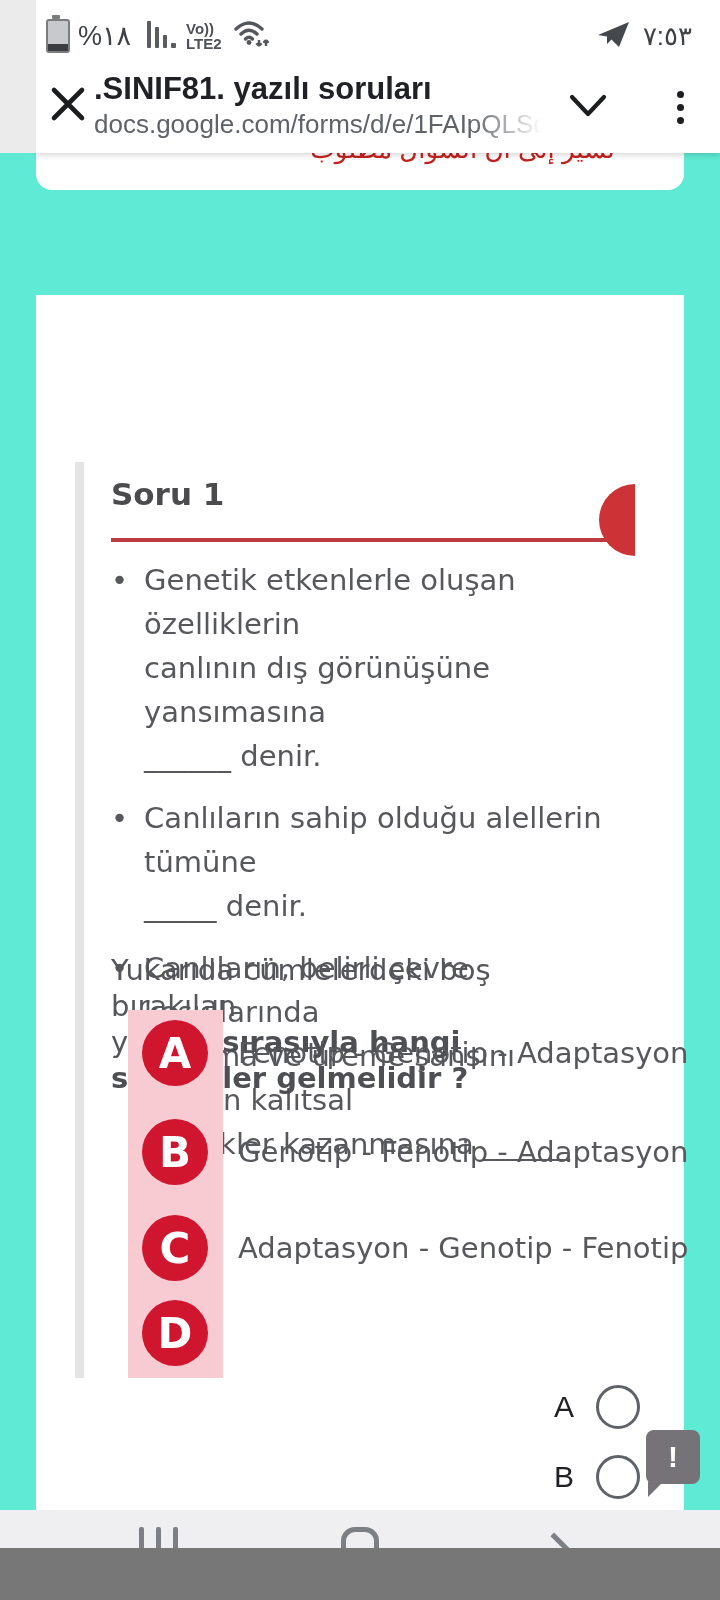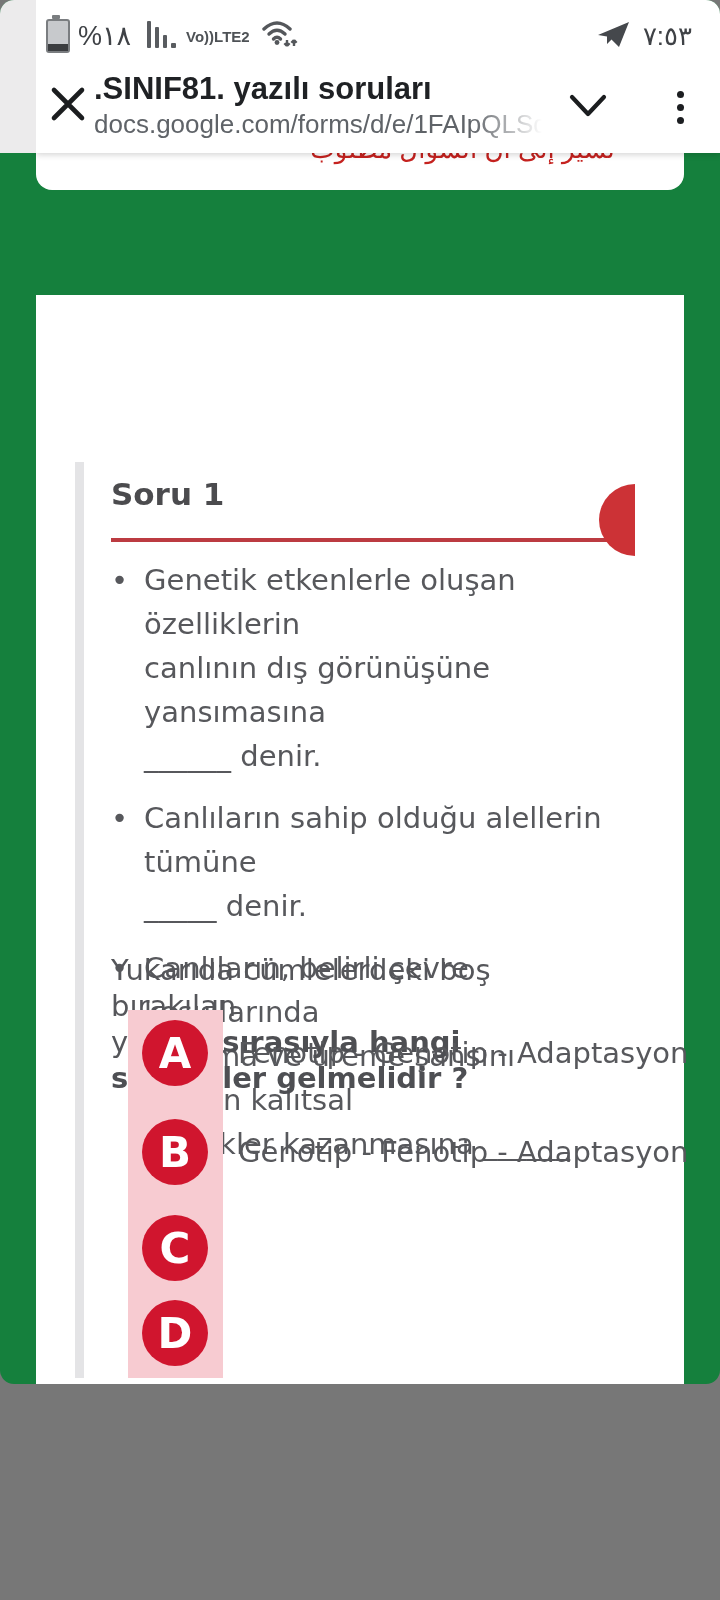--- a/index.html
+++ b/index.html
@@ -1,33 +1,33 @@
 <!DOCTYPE html>
 <html><head>
 <meta charset="utf-8">
 <style>
   html,body{margin:0;padding:0;background:#777;}
-  .screen{position:relative;width:720px;height:1384px;margin:0 auto;background:#15803d;
-    font-family:"Liberation Sans",sans-serif;overflow:hidden;border-radius:14px;}
+  .screen{position:relative;width:720px;height:1548px;margin:0 auto;background:#5eead4;
+    font-family:"Liberation Sans",sans-serif;overflow:hidden;}
 
   
   .left-rail{position:absolute;left:0;top:0;width:36px;height:153px;background:#ecebec;z-index:6;}
   .browser-panel{position:absolute;left:36px;top:0;width:684px;height:153px;background:#fff;
     box-shadow:0 2px 6px rgba(0,0,0,.16);z-index:5;}
   .status-row{position:absolute;left:0;top:0;width:100%;height:64px;display:flex;align-items:center;
     padding:8px 28px 0 10px;box-sizing:border-box;color:#3f4246;}
   .battery{position:relative;width:20px;height:30px;border:2px solid #7a7d80;border-radius:3px;
     background:#c7c9cc;margin-right:8px;}
   .battery:before{content:"";position:absolute;left:4px;top:-6px;width:8px;height:4px;background:#7a7d80;border-radius:1px;}
   .battery-fill{position:absolute;left:0;bottom:0;width:100%;height:7px;background:#3b3d40;}
   .pct{font-size:27px;letter-spacing:1px;}
   .sigbars{display:flex;align-items:flex-end;gap:4px;margin:0 10px 4px 16px;}
   .sigbars i{display:block;width:4px;background:#595c60;border-radius:1px;}
   .sb1{height:27px;} .sb2{height:21px;} .sb3{height:13px;} .sbdot{height:5px;width:5px !important;border-radius:50%;}
-  .netstack{display:flex;flex-direction:row;line-height:15px;font-size:15px;font-weight:bold;color:#4e5256;margin-right:10px;}
+  .netstack{display:flex;flex-direction:column;line-height:15px;font-size:15px;font-weight:bold;color:#4e5256;margin-right:10px;}
   .wifi{position:relative;margin-bottom:2px;}
   .sb-right{margin-left:auto;display:flex;align-items:center;gap:12px;}
   .time{font-size:26px;color:#3f4246;}
 
   .header-row{position:absolute;left:0;top:64px;width:100%;height:89px;}
   .close-btn{position:absolute;left:12px;top:20px;width:40px;height:40px;background:none;border:none;padding:0;cursor:pointer;}
   .titles{position:absolute;left:58px;top:6px;width:470px;}
   .page-title{font-size:31px;font-weight:bold;color:#1f2124;line-height:38px;white-space:nowrap;overflow:hidden;}
   .page-url{position:relative;font-size:26px;color:#5f6368;line-height:32px;white-space:nowrap;width:448px;overflow:hidden;}
   .page-url:after{content:"";position:absolute;right:0;top:0;width:70px;height:100%;
@@ -205,20 +205,21 @@
       <div class="opt opt-a">
         <span class="opt-circle">A</span>
         <span class="opt-text">Fenotip - Genotip - Adaptasyon</span>
       </div>
       <div class="opt opt-b">
         <span class="opt-circle">B</span>
         <span class="opt-text">Genotip - Fenotip - Adaptasyon</span>
       </div>
       <div class="opt opt-c">
         <span class="opt-circle">C</span>
+        <span class="opt-text">Adaptasyon - Genotip - Fenotip</span>
       </div>
       <div class="opt opt-d">
         <span class="opt-circle">D</span>
       </div>
     </div>
 
     <div class="choice-row choice-a">
       <span class="choice-label">A</span>
       <span class="radio"></span>
     </div>

